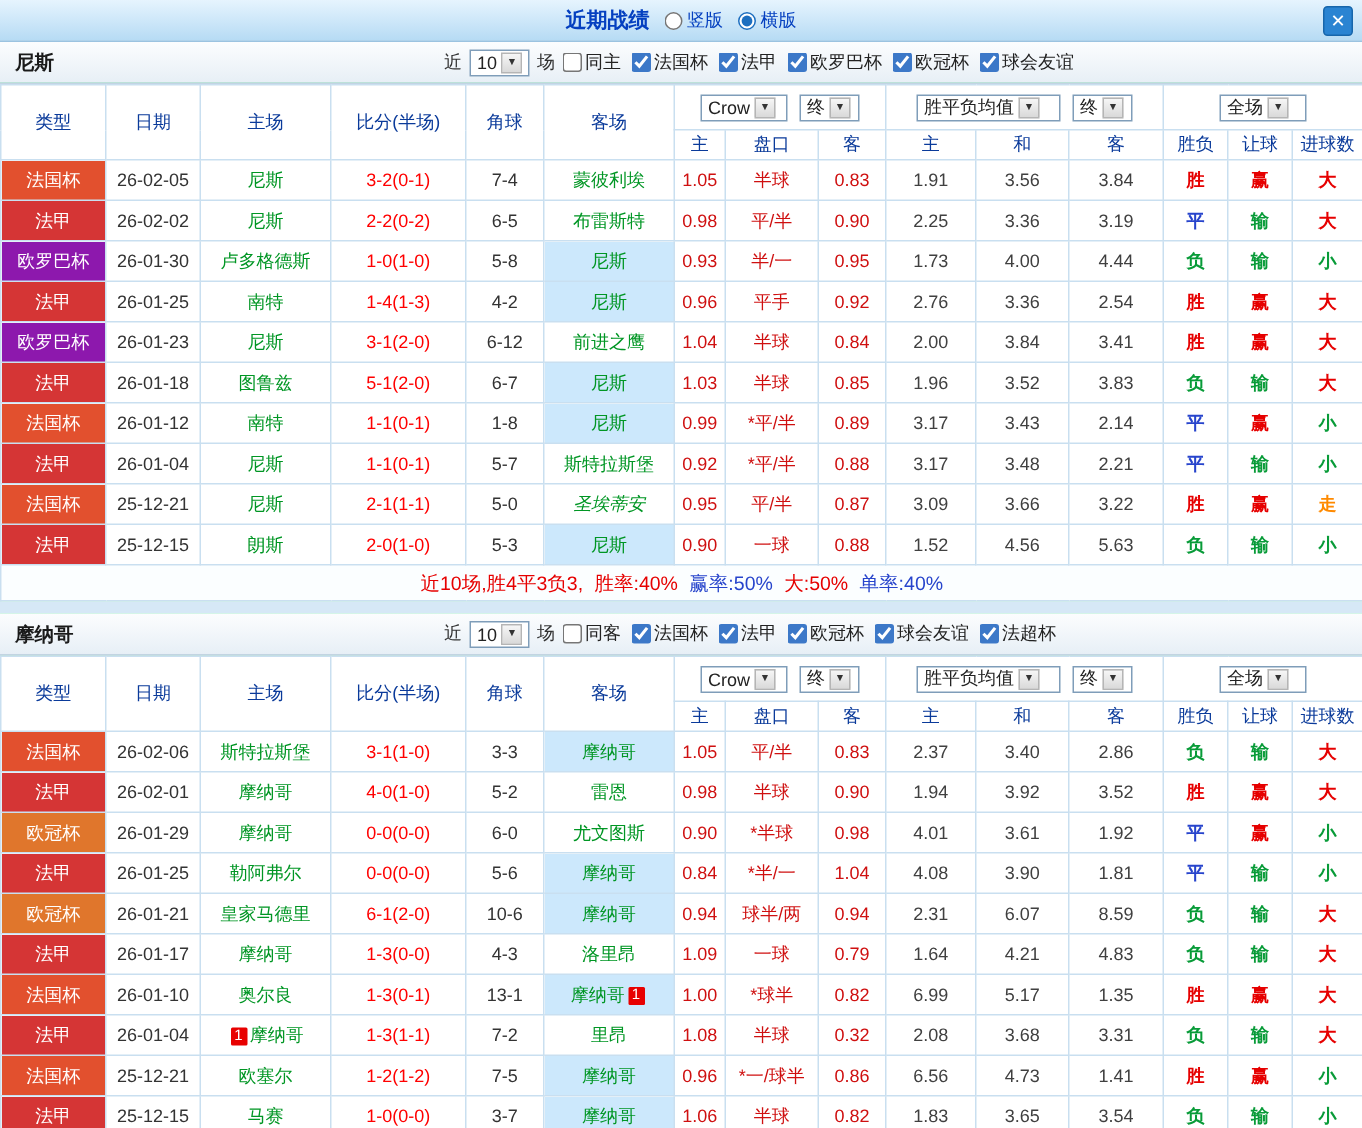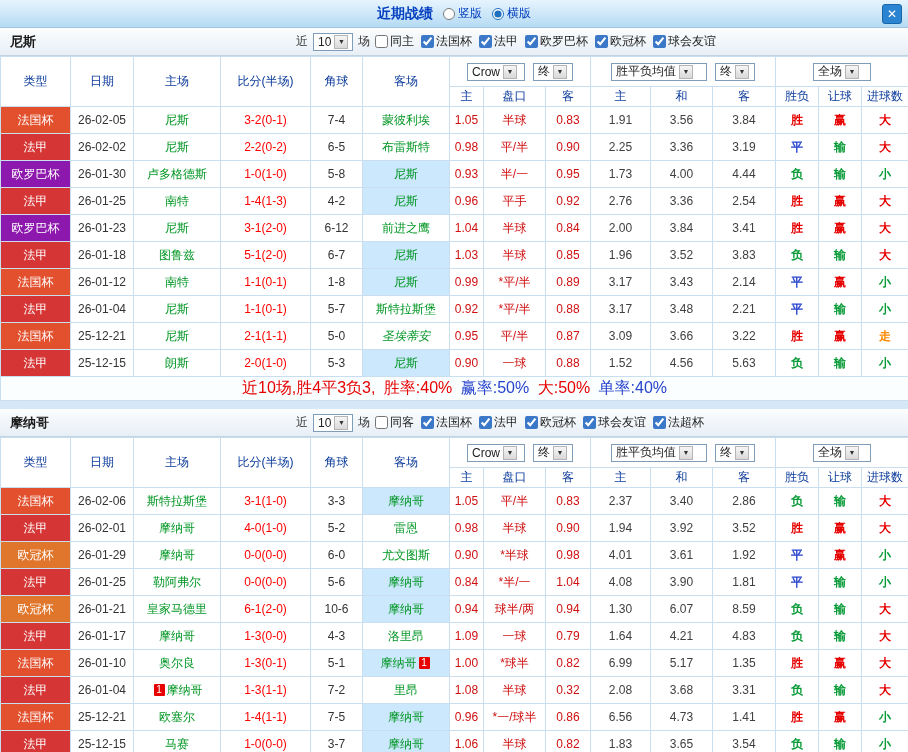--- a/index.html
+++ b/index.html
@@ -63,21 +63,21 @@
   .team{color:#009624;cursor:pointer;}
   td.hl{background:#cce8fc;}
   .score{color:#ff0000;}
   .asian{color:#cf1010;}
   .euro{color:#404040;}
   .res{font-weight:bold;}
   .rc{
     display:inline-block;background:#e80000;color:#fff;font-size:10px;
     line-height:12px;width:11px;border-radius:1px;margin:0 2px;vertical-align:1px;
   }
-  tfoot td.summary{height:24px;background:#fbfeff;font-size:16px;}
+  tfoot td.summary{height:24px;background:#fbfeff;font-size:13px;}
   tfoot td.summary span{margin:0 2px;}
 </style>
 </head>
 <body>
 
 <div class="titlebar">
   <span class="title">近期战绩</span>
   <label class="radio-label">
     <input type="radio" name="layout" style="">
     <span>竖版</span>
@@ -557,21 +557,21 @@
         <tr>
           <td class="comp-cell" style="background: rgb(224, 118, 44);">欧冠杯</td>
           <td>26-01-21</td>
           <td><span class="team" style="color: rgb(0, 150, 36);">皇家马德里</span></td>
           <td class="score">6-1(2-0)</td>
           <td>10-6</td>
           <td class="hl"><span class="team" style="color: rgb(0, 150, 36);">摩纳哥</span></td>
           <td class="asian">0.94</td>
           <td class="asian">球半/两</td>
           <td class="asian">0.94</td>
-          <td class="euro">1.30</td>
+          <td class="euro">2.31</td>
           <td class="euro">6.07</td>
           <td class="euro">8.59</td>
           <td class="res" style="color: rgb(8, 155, 56);">负</td>
           <td class="res" style="color: rgb(8, 155, 56);">输</td>
           <td class="res" style="color: rgb(230, 0, 0);">大</td>
         </tr>
         <tr>
           <td class="comp-cell" style="background: rgb(213, 53, 53);">法甲</td>
           <td>26-01-17</td>
           <td><span class="team" style="color: rgb(0, 150, 36);">摩纳哥</span></td>
@@ -586,21 +586,21 @@
           <td class="euro">4.83</td>
           <td class="res" style="color: rgb(8, 155, 56);">负</td>
           <td class="res" style="color: rgb(8, 155, 56);">输</td>
           <td class="res" style="color: rgb(230, 0, 0);">大</td>
         </tr>
         <tr>
           <td class="comp-cell" style="background: rgb(226, 80, 46);">法国杯</td>
           <td>26-01-10</td>
           <td><span class="team" style="color: rgb(0, 150, 36);">奥尔良</span></td>
           <td class="score">1-3(0-1)</td>
-          <td>5-1</td>
+          <td>13-1</td>
           <td class="hl"><span class="team" style="color: rgb(0, 150, 36);">摩纳哥</span><span class="rc">1</span></td>
           <td class="asian">1.00</td>
           <td class="asian">*球半</td>
           <td class="asian">0.82</td>
           <td class="euro">6.99</td>
           <td class="euro">5.17</td>
           <td class="euro">1.35</td>
           <td class="res" style="color: rgb(230, 0, 0);">胜</td>
           <td class="res" style="color: rgb(230, 0, 0);">赢</td>
           <td class="res" style="color: rgb(230, 0, 0);">大</td>
@@ -619,21 +619,21 @@
           <td class="euro">3.68</td>
           <td class="euro">3.31</td>
           <td class="res" style="color: rgb(8, 155, 56);">负</td>
           <td class="res" style="color: rgb(8, 155, 56);">输</td>
           <td class="res" style="color: rgb(230, 0, 0);">大</td>
         </tr>
         <tr>
           <td class="comp-cell" style="background: rgb(226, 80, 46);">法国杯</td>
           <td>25-12-21</td>
           <td><span class="team" style="color: rgb(0, 150, 36);">欧塞尔</span></td>
-          <td class="score">1-4(1-1)</td>
+          <td class="score">1-2(1-2)</td>
           <td>7-5</td>
           <td class="hl"><span class="team" style="color: rgb(0, 150, 36);">摩纳哥</span></td>
           <td class="asian">0.96</td>
           <td class="asian">*一/球半</td>
           <td class="asian">0.86</td>
           <td class="euro">6.56</td>
           <td class="euro">4.73</td>
           <td class="euro">1.41</td>
           <td class="res" style="color: rgb(230, 0, 0);">胜</td>
           <td class="res" style="color: rgb(230, 0, 0);">赢</td>

